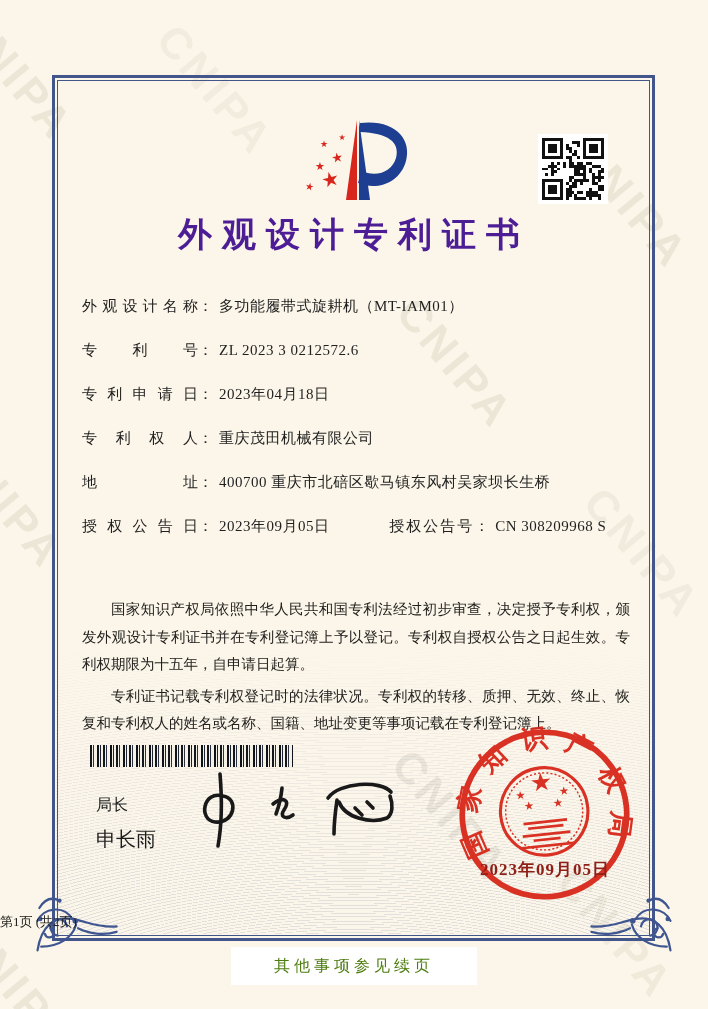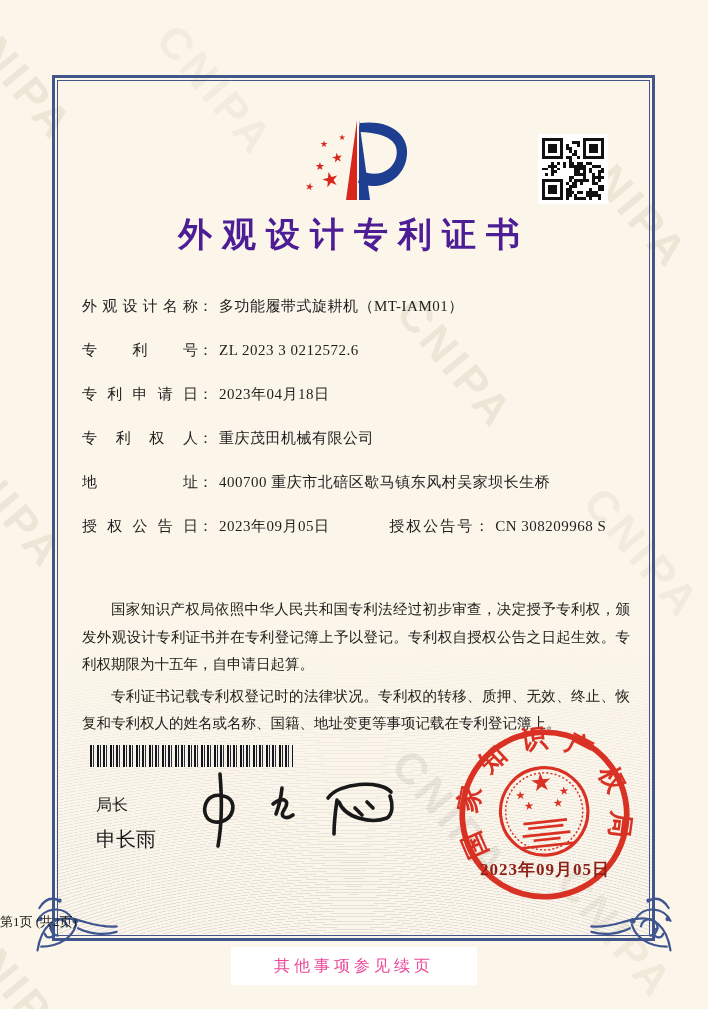--- a/index.html
+++ b/index.html
@@ -93,21 +93,21 @@
     position:absolute; left:458px; top:858px; width:174px; text-align:center;
     font-size:17px; font-weight:bold; color:#8f2018; letter-spacing:1px;
   }
   .page-num{
     position:absolute; left:0; top:913px; width:100%; text-align:left;
     font-size:13px; color:#23211f;
   }
   .cont-note{
     position:absolute; left:231px; top:947px; width:246px; height:38px;
     background:#ffffff; text-align:center; line-height:38px;
-    font-size:16px; letter-spacing:4px; color:#ec4899;
+    font-size:16px; letter-spacing:4px; color:#4d7c0f;
   }
 </style>
 </head>
 <body>
 
 <div class="page">
 
   <span class="wm" style="left:-15px;top:0px">CNIPA</span>
   <span class="wm" style="left:185px;top:15px;color:rgba(184,174,151,0.14)">CNIPA</span>
   <span class="wm" style="left:600px;top:128px">CNIPA</span>

